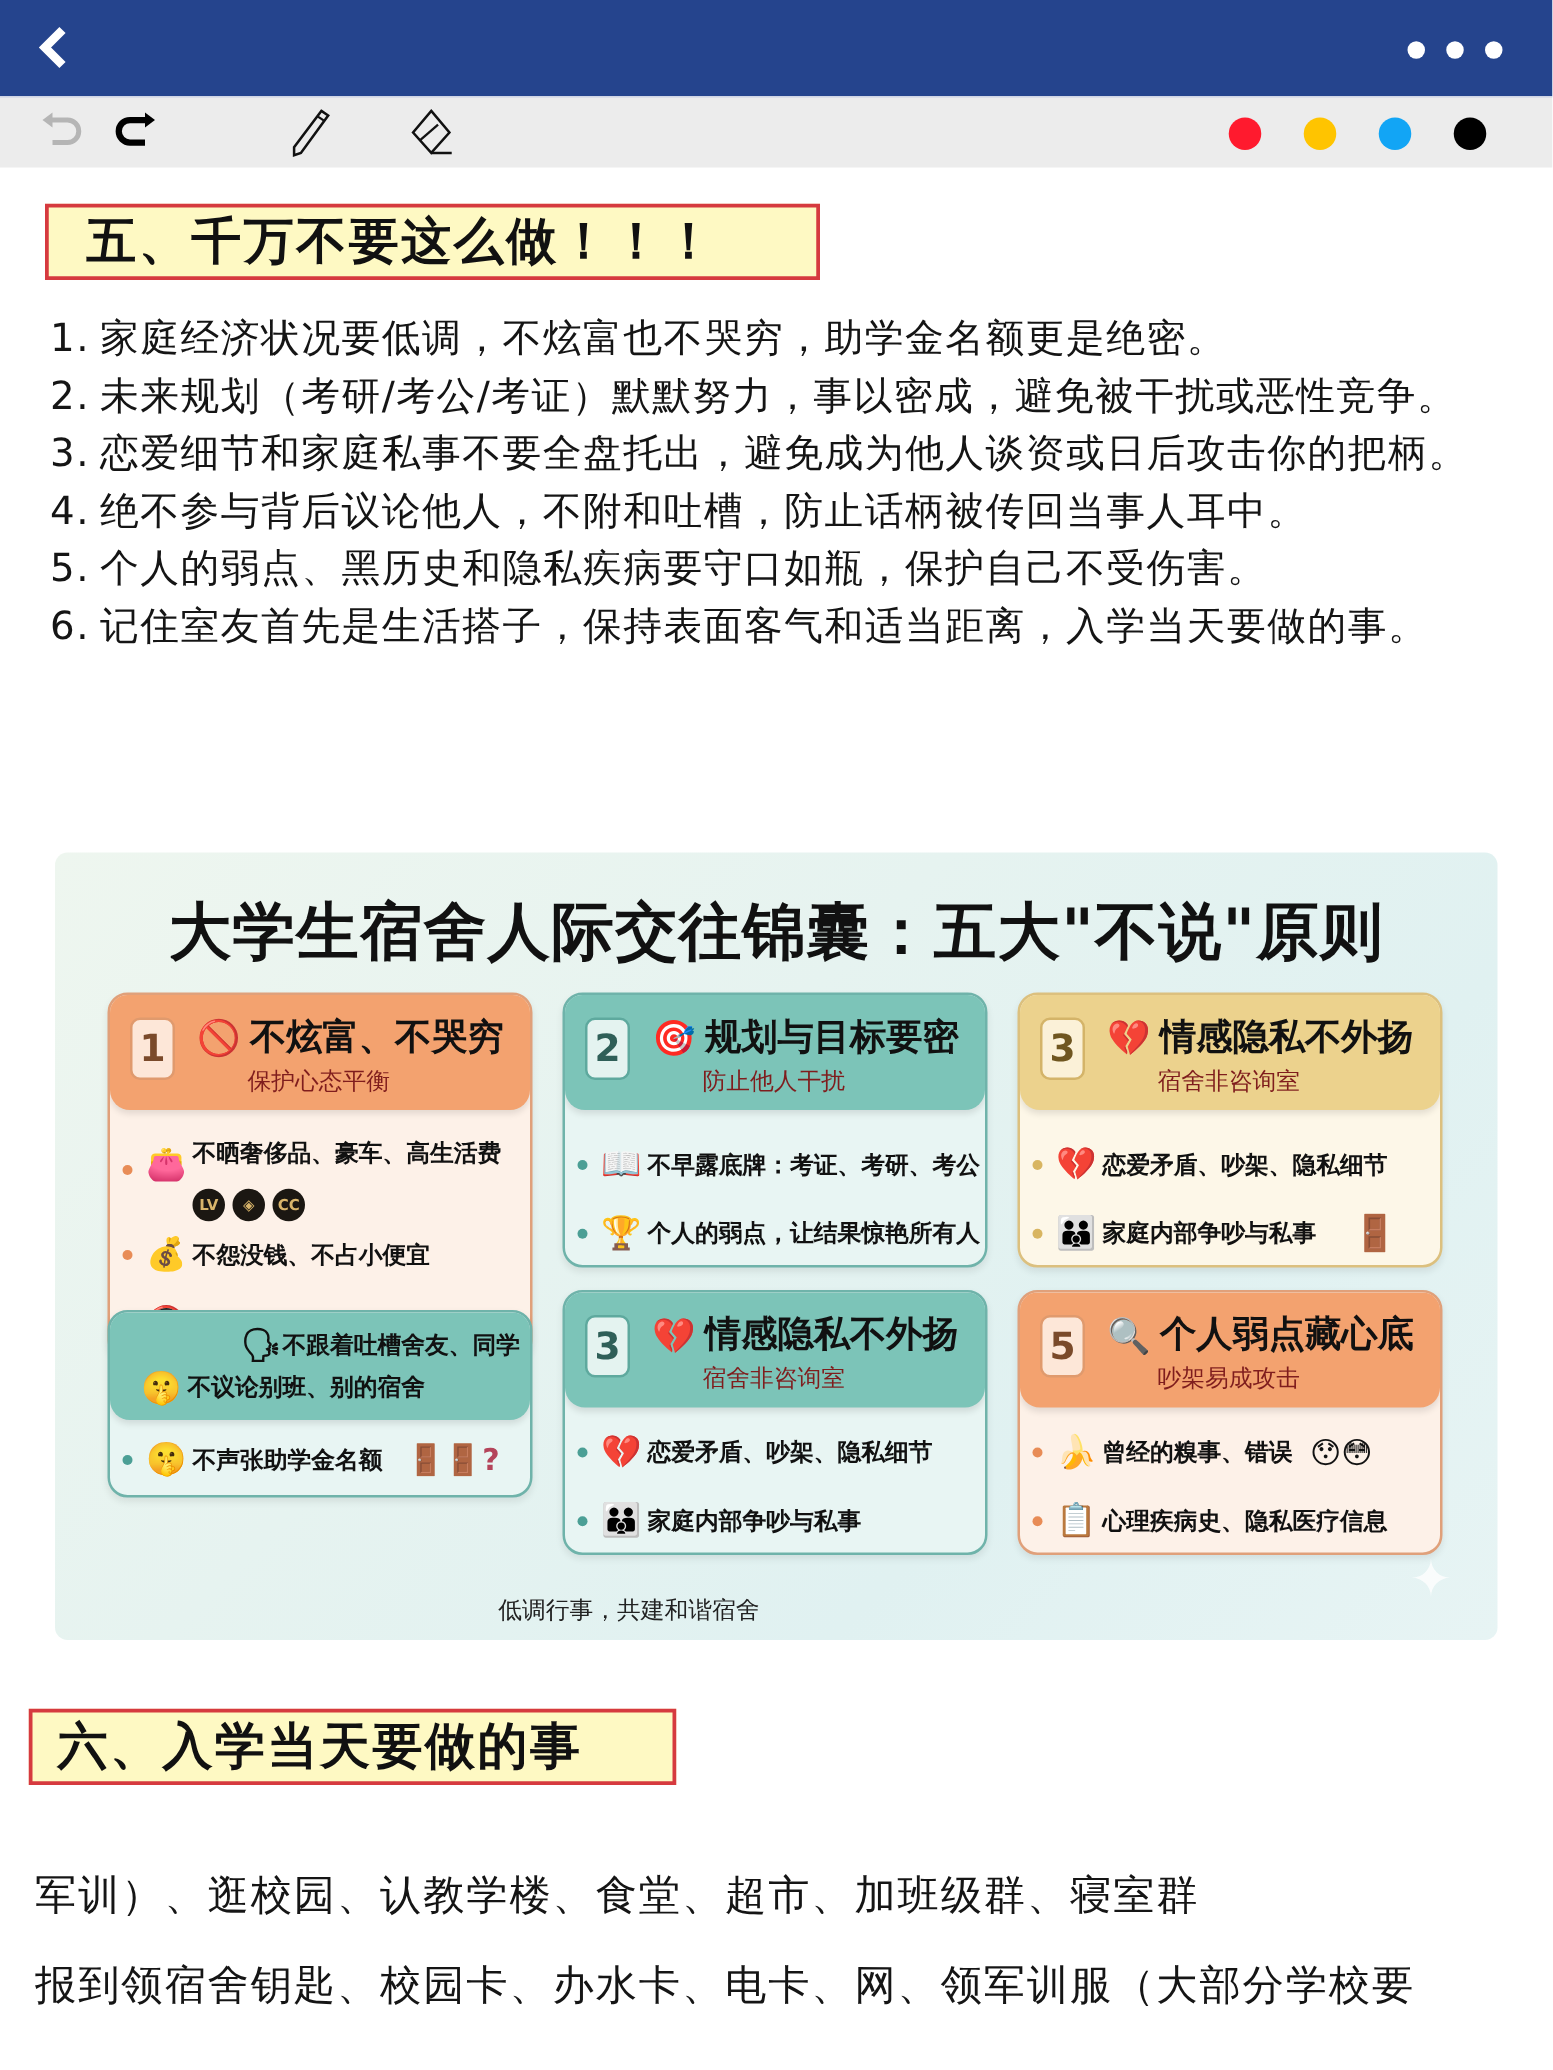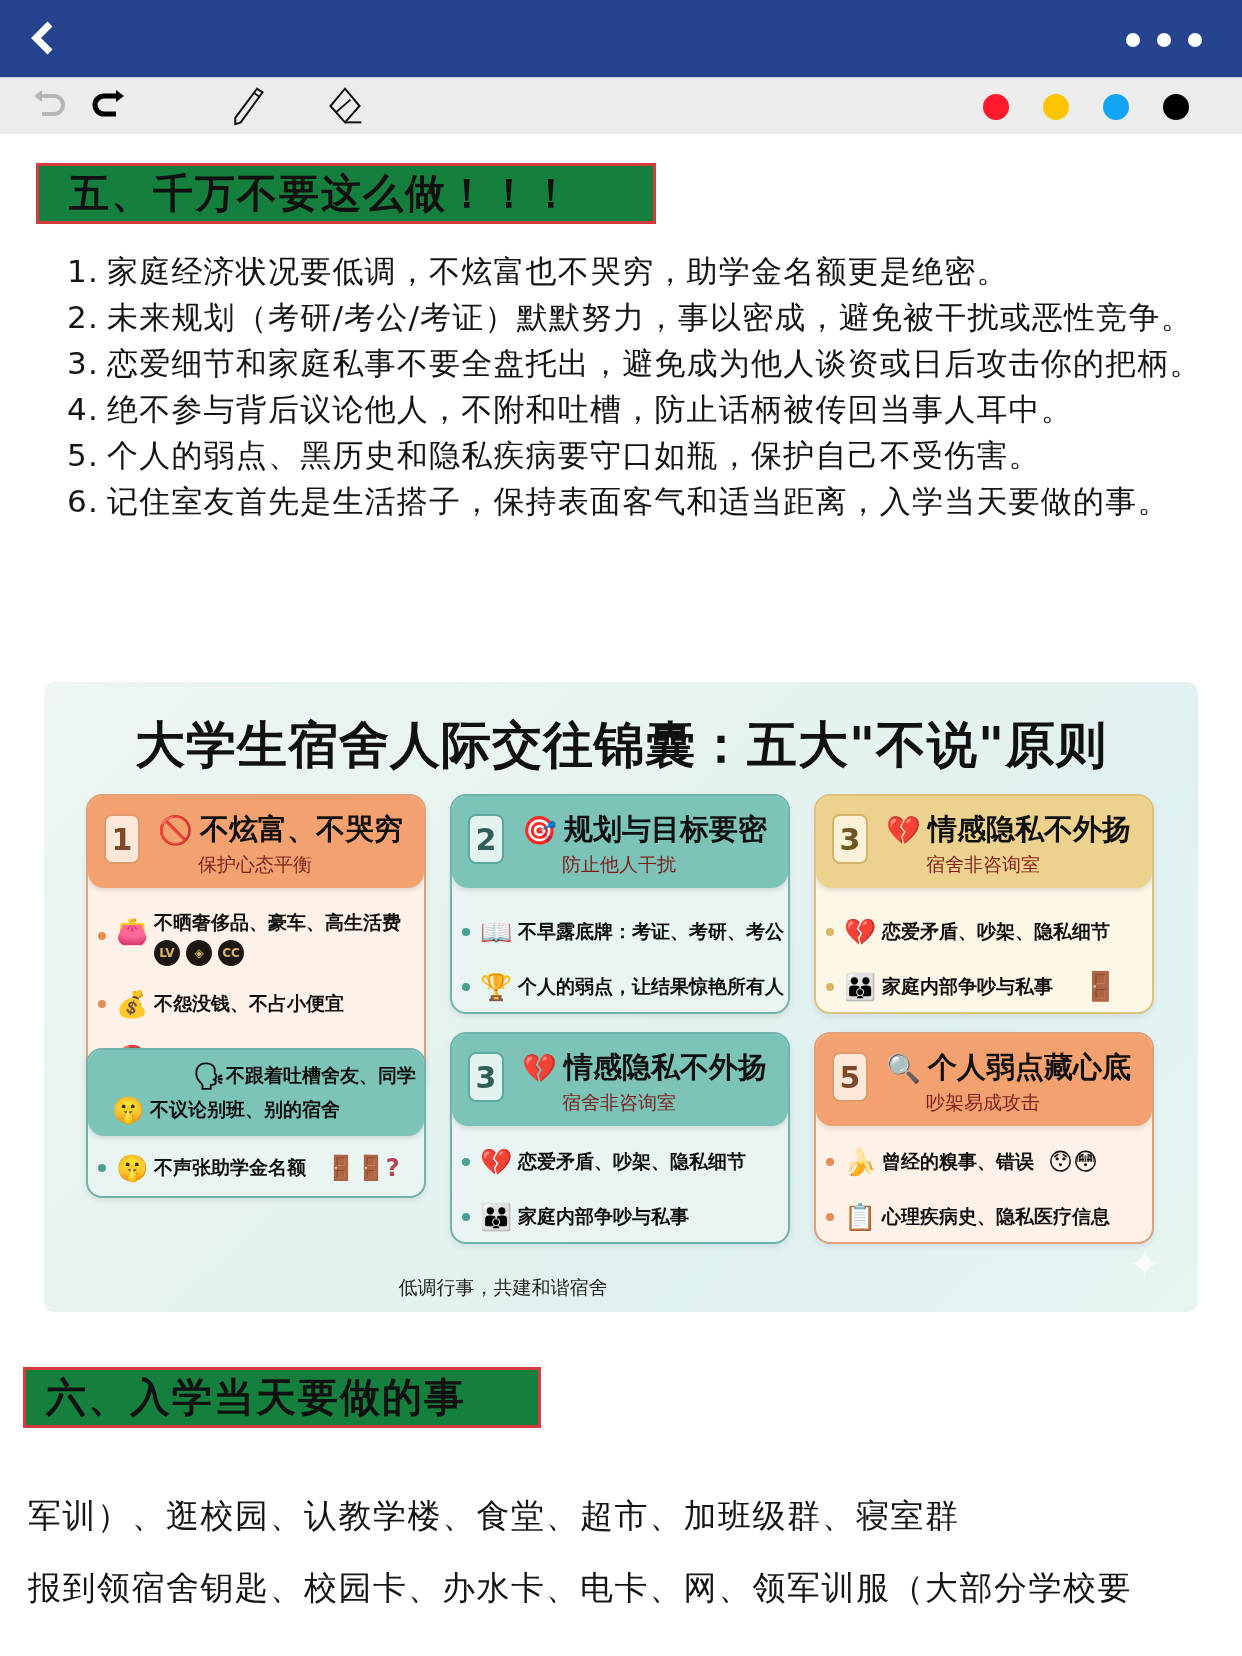--- a/index.html
+++ b/index.html
@@ -8,45 +8,45 @@
 
   .topbar { position: absolute; left: 0; top: 0; width: 1242px; height: 77px; background: #25448d; }
   .back-btn { position: absolute; left: 24px; top: 18px; width: 40px; height: 40px; }
   .more-btn { position: absolute; right: 40px; top: 30px; width: 76px; height: 20px; display: flex; justify-content: space-between; align-items: center; }
   .more-btn span { width: 14px; height: 14px; border-radius: 50%; background: #fff; display: block; }
 
   .toolbar { position: absolute; left: 0; top: 77px; width: 1242px; height: 57px; background: #ececec; border-top: 1px solid #c9d0e4; }
   .tool { position: absolute; top: 8px; width: 40px; height: 40px; display: flex; align-items: center; justify-content: center; }
   .color-dot { position: absolute; top: 16px; width: 26px; height: 26px; border-radius: 50%; }
 
-  .sec-title { position: absolute; border: 3px solid #d63a3f; background: #15803d; font-weight: bold; color: #111; letter-spacing: 2px; white-space: nowrap; }
+  .sec-title { position: absolute; border: 3px solid #d63a3f; background: #fef9c3; font-weight: bold; color: #111; letter-spacing: 2px; white-space: nowrap; }
   .sec5 { left: 36px; top: 163px; width: 620px; height: 61px; font-size: 40px; line-height: 55px; padding-left: 30px; }
   .sec6 { left: 23px; top: 1367px; width: 518px; height: 61px; font-size: 40px; line-height: 55px; padding-left: 20px; }
 
   .rules { position: absolute; left: 40px; top: 248px; width: 1180px; list-style: none; }
-  .rules li { font-size: 31px; line-height: 46px; padding-left: 40px; text-indent: -40px; letter-spacing: 1.2px; color: #151515; margin-left: 27px; }
+  .rules li { font-size: 31px; line-height: 46px; padding-left: 40px; text-indent: -40px; letter-spacing: 1.2px; color: #151515; }
   .rules li .num { display: inline-block; width: 40px; text-indent: 0; }
 
   .infographic { position: absolute; left: 44px; top: 682px; width: 1154px; height: 630px; border-radius: 10px;
     background: linear-gradient(135deg, #eef6ef 0%, #e6f3f0 40%, #e0f1f1 70%, #e7f4f4 100%); overflow: hidden; }
   .ig-title { position: absolute; left: 0; top: 30px; width: 1154px; text-align: center; font-size: 50px; font-weight: bold; color: #111; letter-spacing: 1px; }
   .ig-footer { position: absolute; left: 0; top: 593px; width: 918px; text-align: center; font-size: 19px; color: #222; }
   .sparkle { position: absolute; right: 30px; bottom: 28px; width: 40px; height: 40px; color: #ffffff; opacity: 0.8; font-size: 40px; line-height: 40px; }
 
   .card { position: absolute; border-radius: 16px; border: 2px solid; overflow: hidden; box-shadow: 0 3px 6px rgba(0,0,0,0.08); }
   .card-head { position: relative; height: 92px; border-radius: 0 0 16px 16px; box-shadow: 0 3px 5px rgba(0,0,0,0.1); }
   .card-num { position: absolute; left: 16px; top: 18px; width: 36px; height: 50px; border-radius: 8px; font-size: 30px; font-weight: bold; text-align: center; line-height: 48px; border: 2px solid; }
   .card-title { position: absolute; left: 70px; top: 14px; font-size: 29px; font-weight: bold; color: #111; white-space: nowrap; display: flex; align-items: center; gap: 8px; }
   .card-title .ico { font-size: 28px; width: 34px; text-align: center; }
   .card-sub { position: absolute; left: 110px; top: 56px; font-size: 19px; color: #7f1d1d; white-space: nowrap; }
   .card-body { position: relative; padding: 16px 10px 0 10px; }
   .item { position: relative; display: flex; align-items: center; height: 55px; font-size: 19px; font-weight: bold; color: #111; white-space: nowrap; }
   .item .dot { width: 8px; height: 8px; border-radius: 50%; margin-right: 6px; flex-shrink: 0; }
   .item .ico { font-size: 26px; width: 42px; text-align: center; flex-shrink: 0; }
-  .brand-row { display: flex; gap: 6px; margin-top: 4px; }
+  .brand-row { display: flex; gap: 6px; margin-top: 15px; }
   .brand { width: 26px; height: 26px; border-radius: 50%; background: #1b1712; color: #d9b56b; font-size: 12px; text-align: center; line-height: 26px; font-weight: bold; }
 
   
   .c-orange { border-color: #e0a07a; background: #fdf1e8; }
   .c-orange .card-head { background: #f3a26f; }
   .c-orange .card-num { background: #fde7d8; border-color: #e09a6d; color: #7a4a2a; }
   .c-orange .dot { background: #e88c56; }
   
   .c-teal { border-color: #6fb3aa; background: #e8f5f3; }
   .c-teal .card-head { background: #7cc4b8; }

